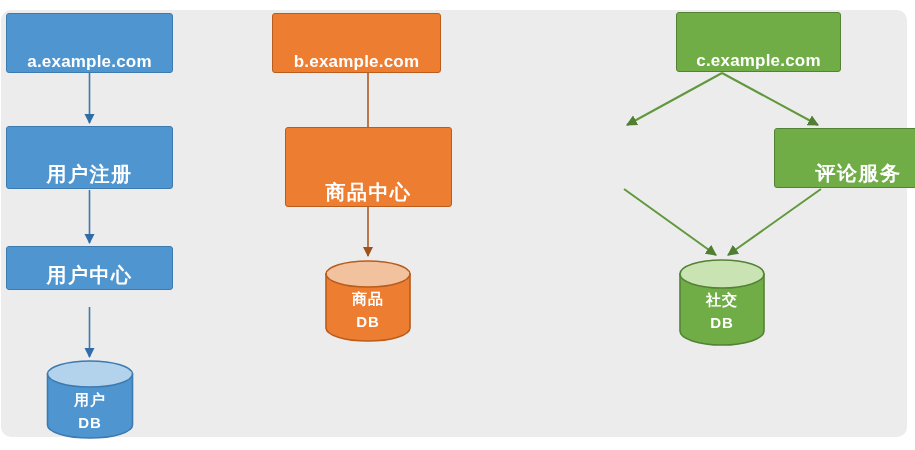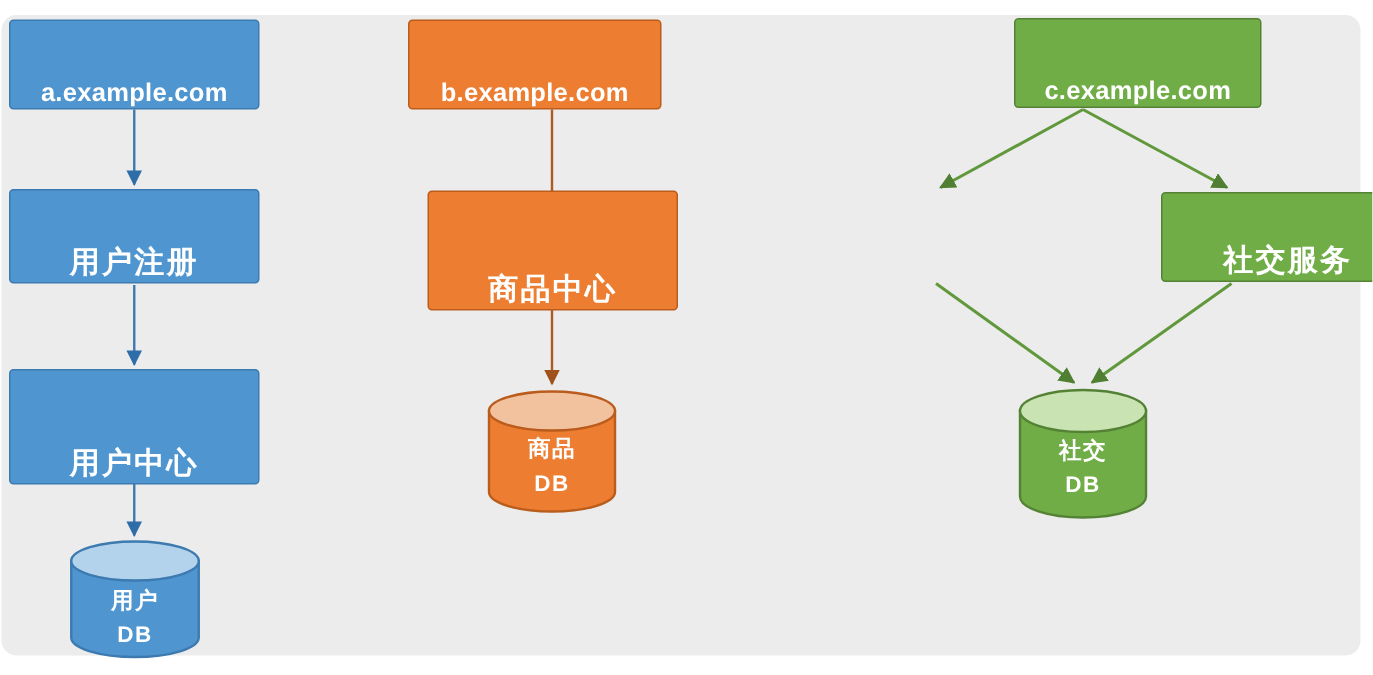--- a/index.html
+++ b/index.html
@@ -89,31 +89,31 @@
       <text class="cyl-text" x="722" y="328">DB</text>
     </g>
   </svg>
 
   <div class="node domain blue-node" style="left:6px;top:13px;width:167px;height:60px;">
     <span>a.example.com</span>
   </div>
   <div class="node svc blue-node" style="left:6px;top:126px;width:167px;height:63px;">
     <span>用户注册</span>
   </div>
-  <div class="node svc blue-node" style="left:6px;top:246px;width:167px;height:77px;">
+  <div class="node svc blue-node" style="left:6px;top:246px;width:167px;height:44px;">
     <span>用户中心</span>
   </div>
 
   <div class="node domain orange-node" style="left:272px;top:13px;width:169px;height:60px;">
     <span>b.example.com</span>
   </div>
   <div class="node svc orange-node" style="left:285px;top:127px;width:167px;height:80px;">
     <span>商品中心</span>
   </div>
 
   <div class="node domain green-node" style="left:640px;top:12px;width:165px;height:60px;">
     <span>c.example.com</span>
   </div>
   <div class="node svc green-node" style="left:738px;top:128px;width:169px;height:60px;">
-    <span>社交服务</span>
+    <span>评论服务</span>
   </div>
 
 </div>
 
 </body></html>

